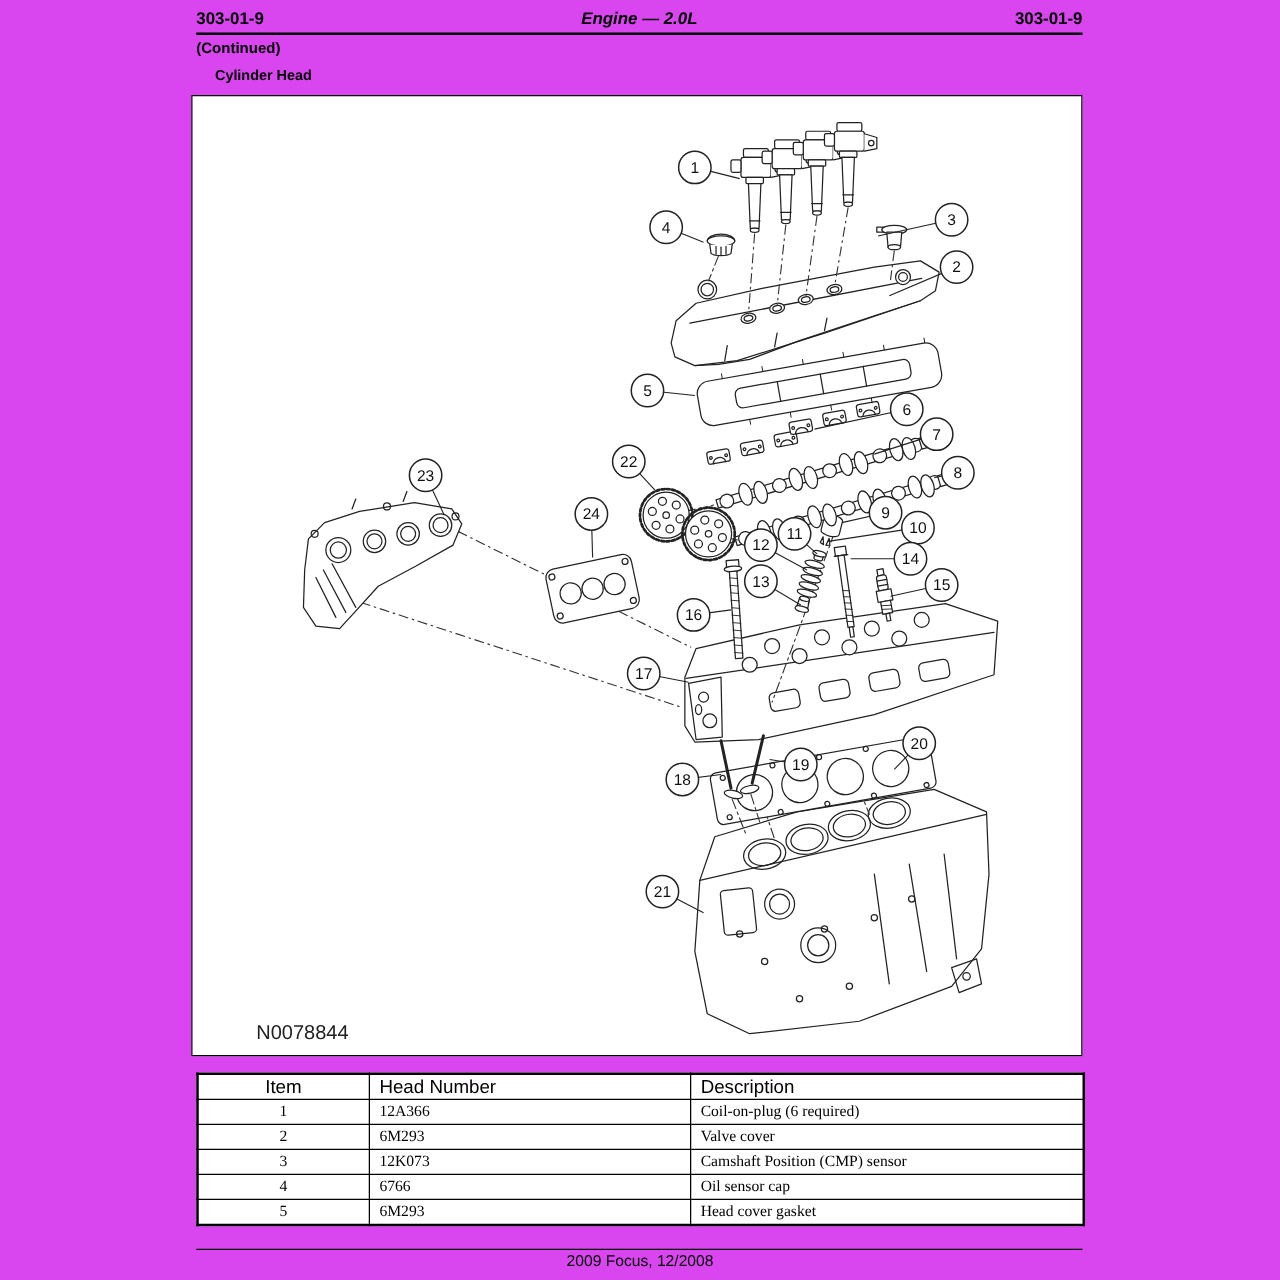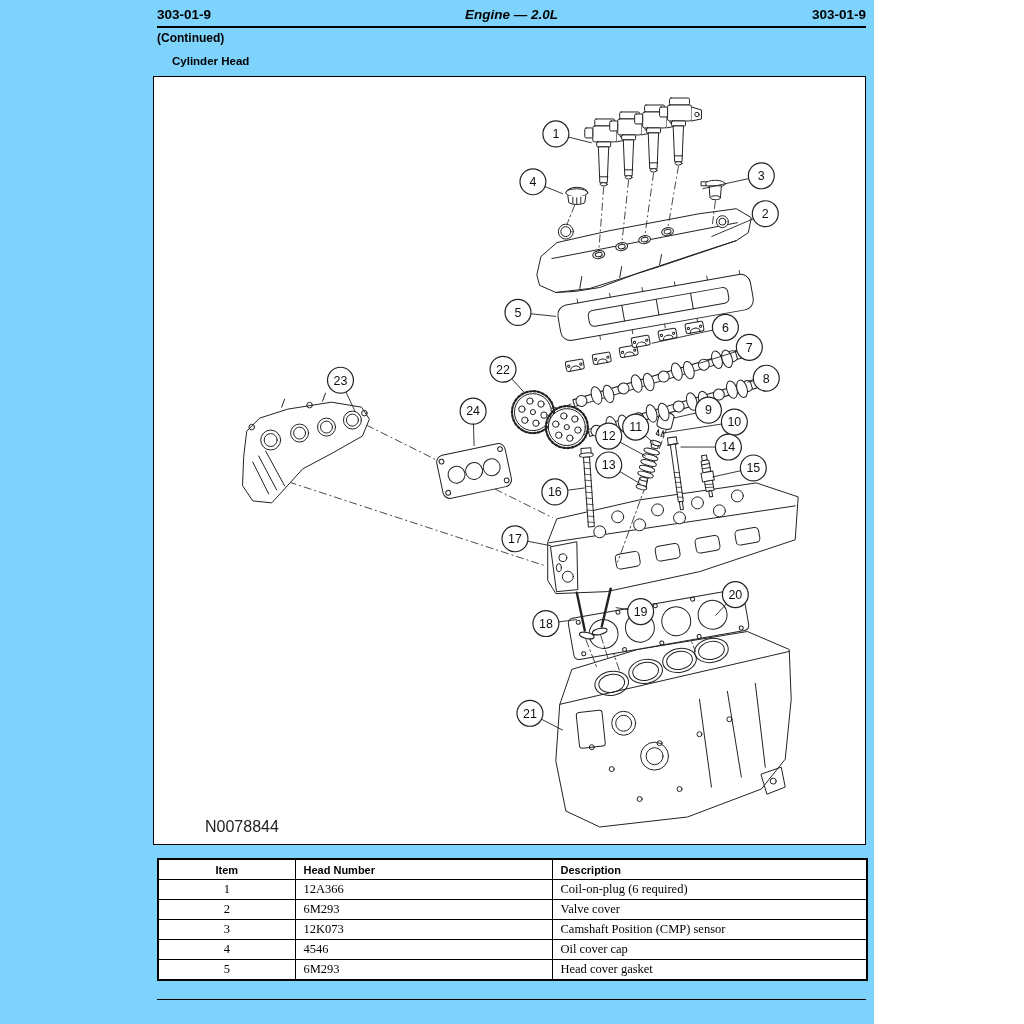--- a/index.html
+++ b/index.html
@@ -1,35 +1,35 @@
 <!DOCTYPE html>
 <html><head>
 <meta charset="utf-8">
 <style>
   html,body{margin:0;padding:0;background:#fff;}
-  .page{position:relative;width:874px;height:1024px;background:#7dd3fc;overflow:hidden;
+  .page{position:relative;width:1024px;height:1024px;background:#d946ef;overflow:hidden;
         font-family:"Liberation Sans","DejaVu Sans",sans-serif;color:#000;}
   
   .hdr{position:absolute;top:7px;left:157px;width:709px;display:flex;justify-content:space-between;
        font-weight:bold;font-size:13.5px;}
   .hdr-center{position:absolute;left:0;right:0;text-align:center;font-weight:bold;font-style:italic;}
   .hdr span{position:relative;z-index:1;background:transparent;}
   .hdr-rule{position:absolute;top:26px;left:157px;width:709px;height:0;border-top:2px solid #000;}
   .continued{position:absolute;top:31px;left:157px;font-weight:bold;font-size:12px;}
   .section-title{position:absolute;top:55px;left:172px;font-weight:bold;font-size:11.5px;}
   
   .figure-frame{position:absolute;top:76px;left:153px;width:713px;height:769px;
                 border:1.5px solid #000;box-sizing:border-box;background:#fff;}
   .figure-frame svg{position:absolute;left:0;top:0;width:100%;height:100%;}
   .figure-id{position:absolute;left:51px;bottom:8px;font-size:16px;color:#222;}
   
   table.parts{position:absolute;top:858px;left:157px;width:709px;border-collapse:collapse;
               border:2px solid #000;table-layout:fixed;background:#fff;}
   table.parts th,table.parts td{border:1px solid #000;height:17px;padding:1px 8px;overflow:hidden;white-space:nowrap;}
-  table.parts th{font-size:11px;font-weight:bold;text-align:left;font-family:"Liberation Sans","DejaVu Sans",sans-serif;}
+  table.parts th{font-size:15px;font-weight:normal;text-align:left;font-family:"Liberation Sans","DejaVu Sans",sans-serif;}
   table.parts th.c0{text-align:center;}
   table.parts td{font-family:"Liberation Serif","DejaVu Serif",serif;font-size:12.5px;font-weight:normal;}
   table.parts td:first-child{text-align:center;}
   col.c0{width:137px;} col.c1{width:257px;} col.c2{width:315px;}
   
   .ftr-rule{position:absolute;top:999px;left:157px;width:709px;border-top:1px solid #000;}
   .ftr-text{position:absolute;top:1002px;left:0;width:1024px;text-align:center;font-size:12.5px;}
   
   .lw{stroke:#222;fill:none;stroke-width:1;stroke-linejoin:round;stroke-linecap:round;}
   .wf{fill:#fff;}
@@ -534,25 +534,26 @@
           <td>6M293</td>
           <td>Valve cover</td>
         </tr>
         <tr>
           <td>3</td>
           <td>12K073</td>
           <td>Camshaft Position (CMP) sensor</td>
         </tr>
         <tr>
           <td>4</td>
-          <td>4546</td>
-          <td>Oil cover cap</td>
+          <td>6766</td>
+          <td>Oil sensor cap</td>
         </tr>
         <tr>
           <td>5</td>
           <td>6M293</td>
           <td>Head cover gasket</td>
         </tr>
       </tbody>
   </table>
 
   <div class="ftr-rule"></div>
+  <div class="ftr-text">2009 Focus, 12/2008</div>
 </div>
 
 </body></html>

